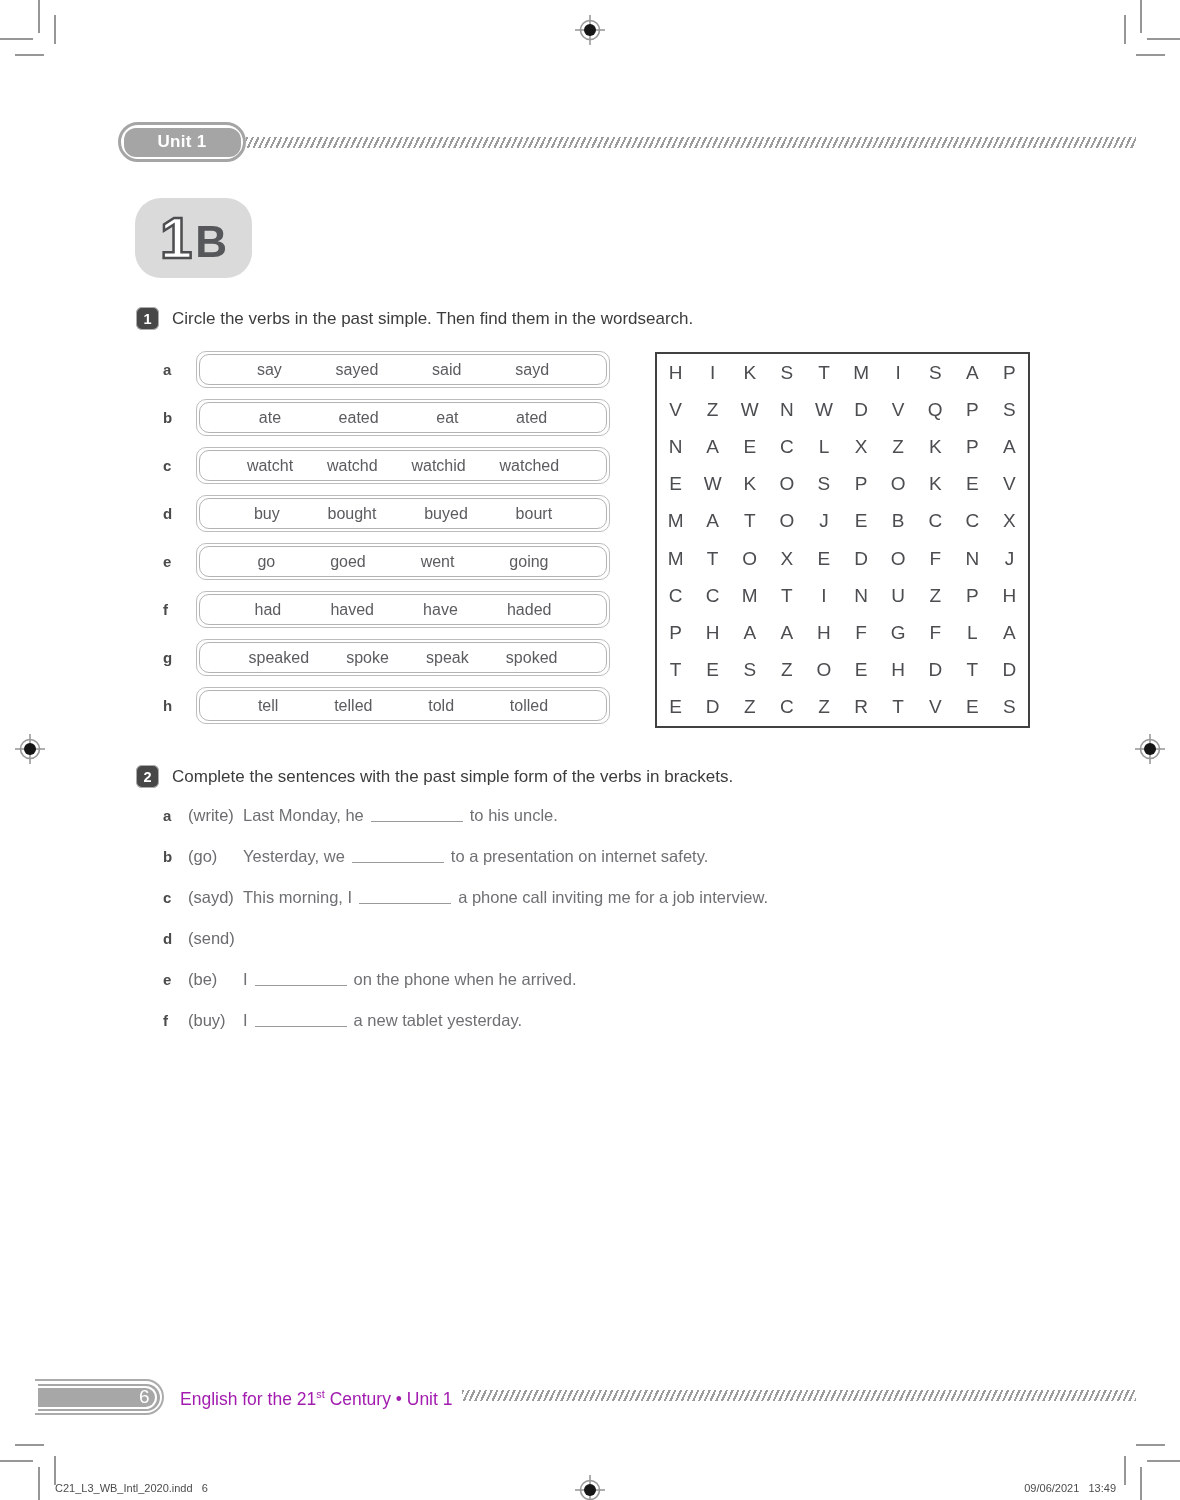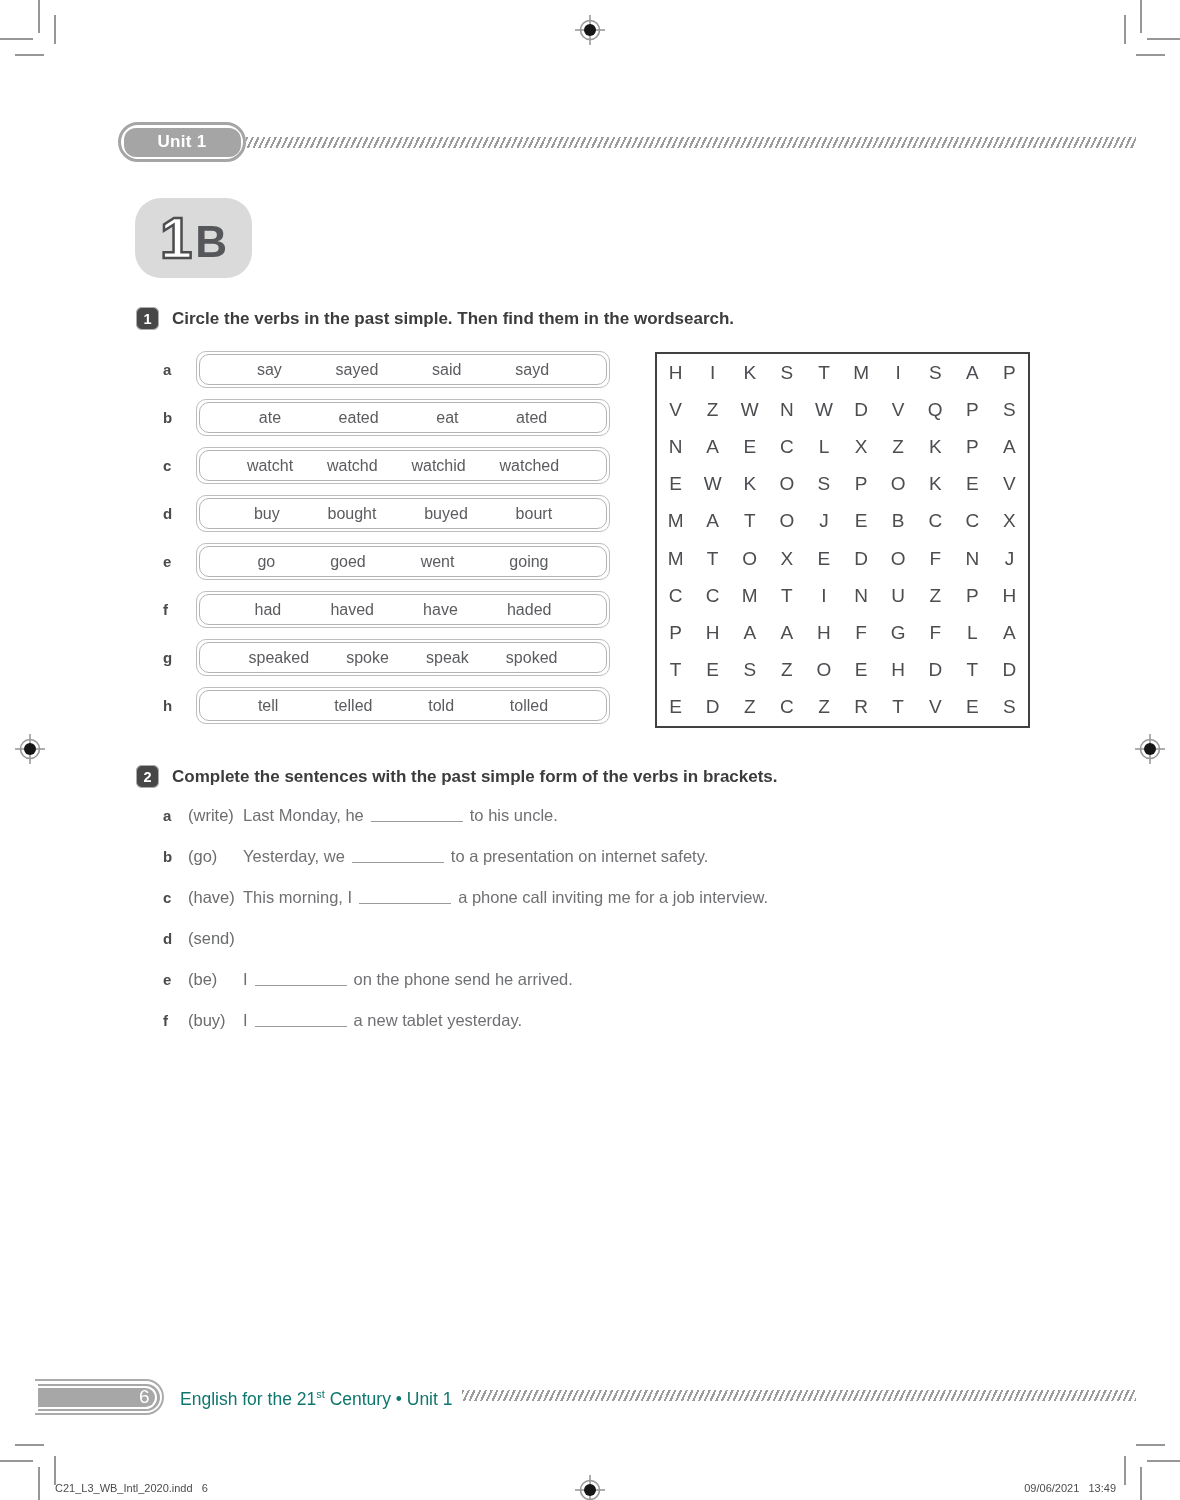--- a/index.html
+++ b/index.html
@@ -28,21 +28,21 @@
                 border-radius:26px;display:flex;align-items:center;justify-content:center;gap:3px;}
   .lesson-num{color:#fff;-webkit-text-stroke:2.5px #4e4e50;text-shadow:0 0 1px #4e4e50;
               font-size:58px;font-weight:bold;line-height:1;}
   .lesson-letter{color:#56575a;font-size:44px;font-weight:bold;line-height:1;margin-top:8px;}
 
   
   .ex-header{position:absolute;left:136px;display:flex;align-items:flex-start;gap:13px;}
   .ex-badge{flex:none;width:23px;height:23px;background:#474747;border-radius:6px;color:#fff;
             font-size:14.5px;font-weight:bold;display:flex;align-items:center;justify-content:center;
             box-shadow:inset 0 0 0 1px rgba(255,255,255,.55);}
-  .ex-title{font-size:17px;font-weight:bold;color:#3c3c3c;padding-top:2px;}
+  .ex-title{font-size:17px;font-weight:normal;color:#3c3c3c;padding-top:2px;}
 
   
   .ex1-rows{position:absolute;left:163px;top:351px;width:447px;}
   .ex1-row{display:flex;align-items:center;height:37px;margin-bottom:11px;}
   .row-letter{flex:none;width:17px;font-weight:bold;color:#4a4a4a;font-size:15px;}
   .opt-outer{flex:1;height:37px;border:1.5px solid #bdbdbd;border-radius:10px;padding:2px;
              box-sizing:border-box;margin-left:16px;background:#fff;}
   .opt-inner{height:100%;border:1px solid #b3b3b3;border-radius:10px;display:flex;align-items:center;
              justify-content:space-around;padding:0 30px;box-sizing:border-box;}
   .opt{color:#5b5c5f;font-size:16px;}
@@ -65,21 +65,21 @@
 
   
   .footer-pill{position:absolute;left:35px;top:1379px;width:129px;height:36px;
                border:2px solid #ababab;border-left:none;border-radius:0 21px 21px 0;
                padding:2.5px;box-sizing:border-box;}
   .footer-pill-fill{width:100%;height:100%;background:#a7a7a7;border-radius:0 15px 15px 0;position:relative;}
   .footer-pill-ring{position:absolute;top:2px;bottom:2px;left:0;right:2.5px;
                     border:2px solid #fff;border-left:none;border-radius:0 12px 12px 0;}
   .footer-page-num{position:absolute;right:10px;top:50%;transform:translateY(-50%);
                    color:#fff;font-size:19px;z-index:1;}
-  .footer-title{position:absolute;left:180px;top:1388px;font-size:17.5px;color:#0f766e;}
+  .footer-title{position:absolute;left:180px;top:1388px;font-size:17.5px;color:#a21caf;}
   .footer-title sup{font-size:11px;}
 
   
   .print-left{position:absolute;left:55px;top:1482px;font-size:11px;color:#4c4c4c;white-space:pre;text-align:right;}
   .print-right{position:absolute;right:64px;top:1482px;font-size:11px;color:#4c4c4c;white-space:pre;text-align:center;}
 </style>
 </head>
 <body>
 
 <div class="page">
@@ -369,31 +369,31 @@
         <span class="ex2-verb">(write)</span>
         <span class="ex2-sentence"><span>Last Monday, he</span><span class="blank"></span><span>to his uncle.</span></span>
       </div>
       <div class="ex2-item">
         <span class="ex2-letter">b</span>
         <span class="ex2-verb">(go)</span>
         <span class="ex2-sentence"><span>Yesterday, we</span><span class="blank"></span><span>to a presentation on internet safety.</span></span>
       </div>
       <div class="ex2-item">
         <span class="ex2-letter">c</span>
-        <span class="ex2-verb">(have)</span>
+        <span class="ex2-verb">(sayd)</span>
         <span class="ex2-sentence"><span>This morning, I</span><span class="blank"></span><span>a phone call inviting me for a job interview.</span></span>
       </div>
       <div class="ex2-item">
         <span class="ex2-letter">d</span>
         <span class="ex2-verb">(send)</span>
       </div>
       <div class="ex2-item">
         <span class="ex2-letter">e</span>
         <span class="ex2-verb">(be)</span>
-        <span class="ex2-sentence"><span>I</span><span class="blank"></span><span>on the phone send he arrived.</span></span>
+        <span class="ex2-sentence"><span>I</span><span class="blank"></span><span>on the phone when he arrived.</span></span>
       </div>
       <div class="ex2-item">
         <span class="ex2-letter">f</span>
         <span class="ex2-verb">(buy)</span>
         <span class="ex2-sentence"><span>I</span><span class="blank"></span><span>a new tablet yesterday.</span></span>
       </div>
     </div>
 
   <div class="footer-pill">
     <div class="footer-pill-fill">

